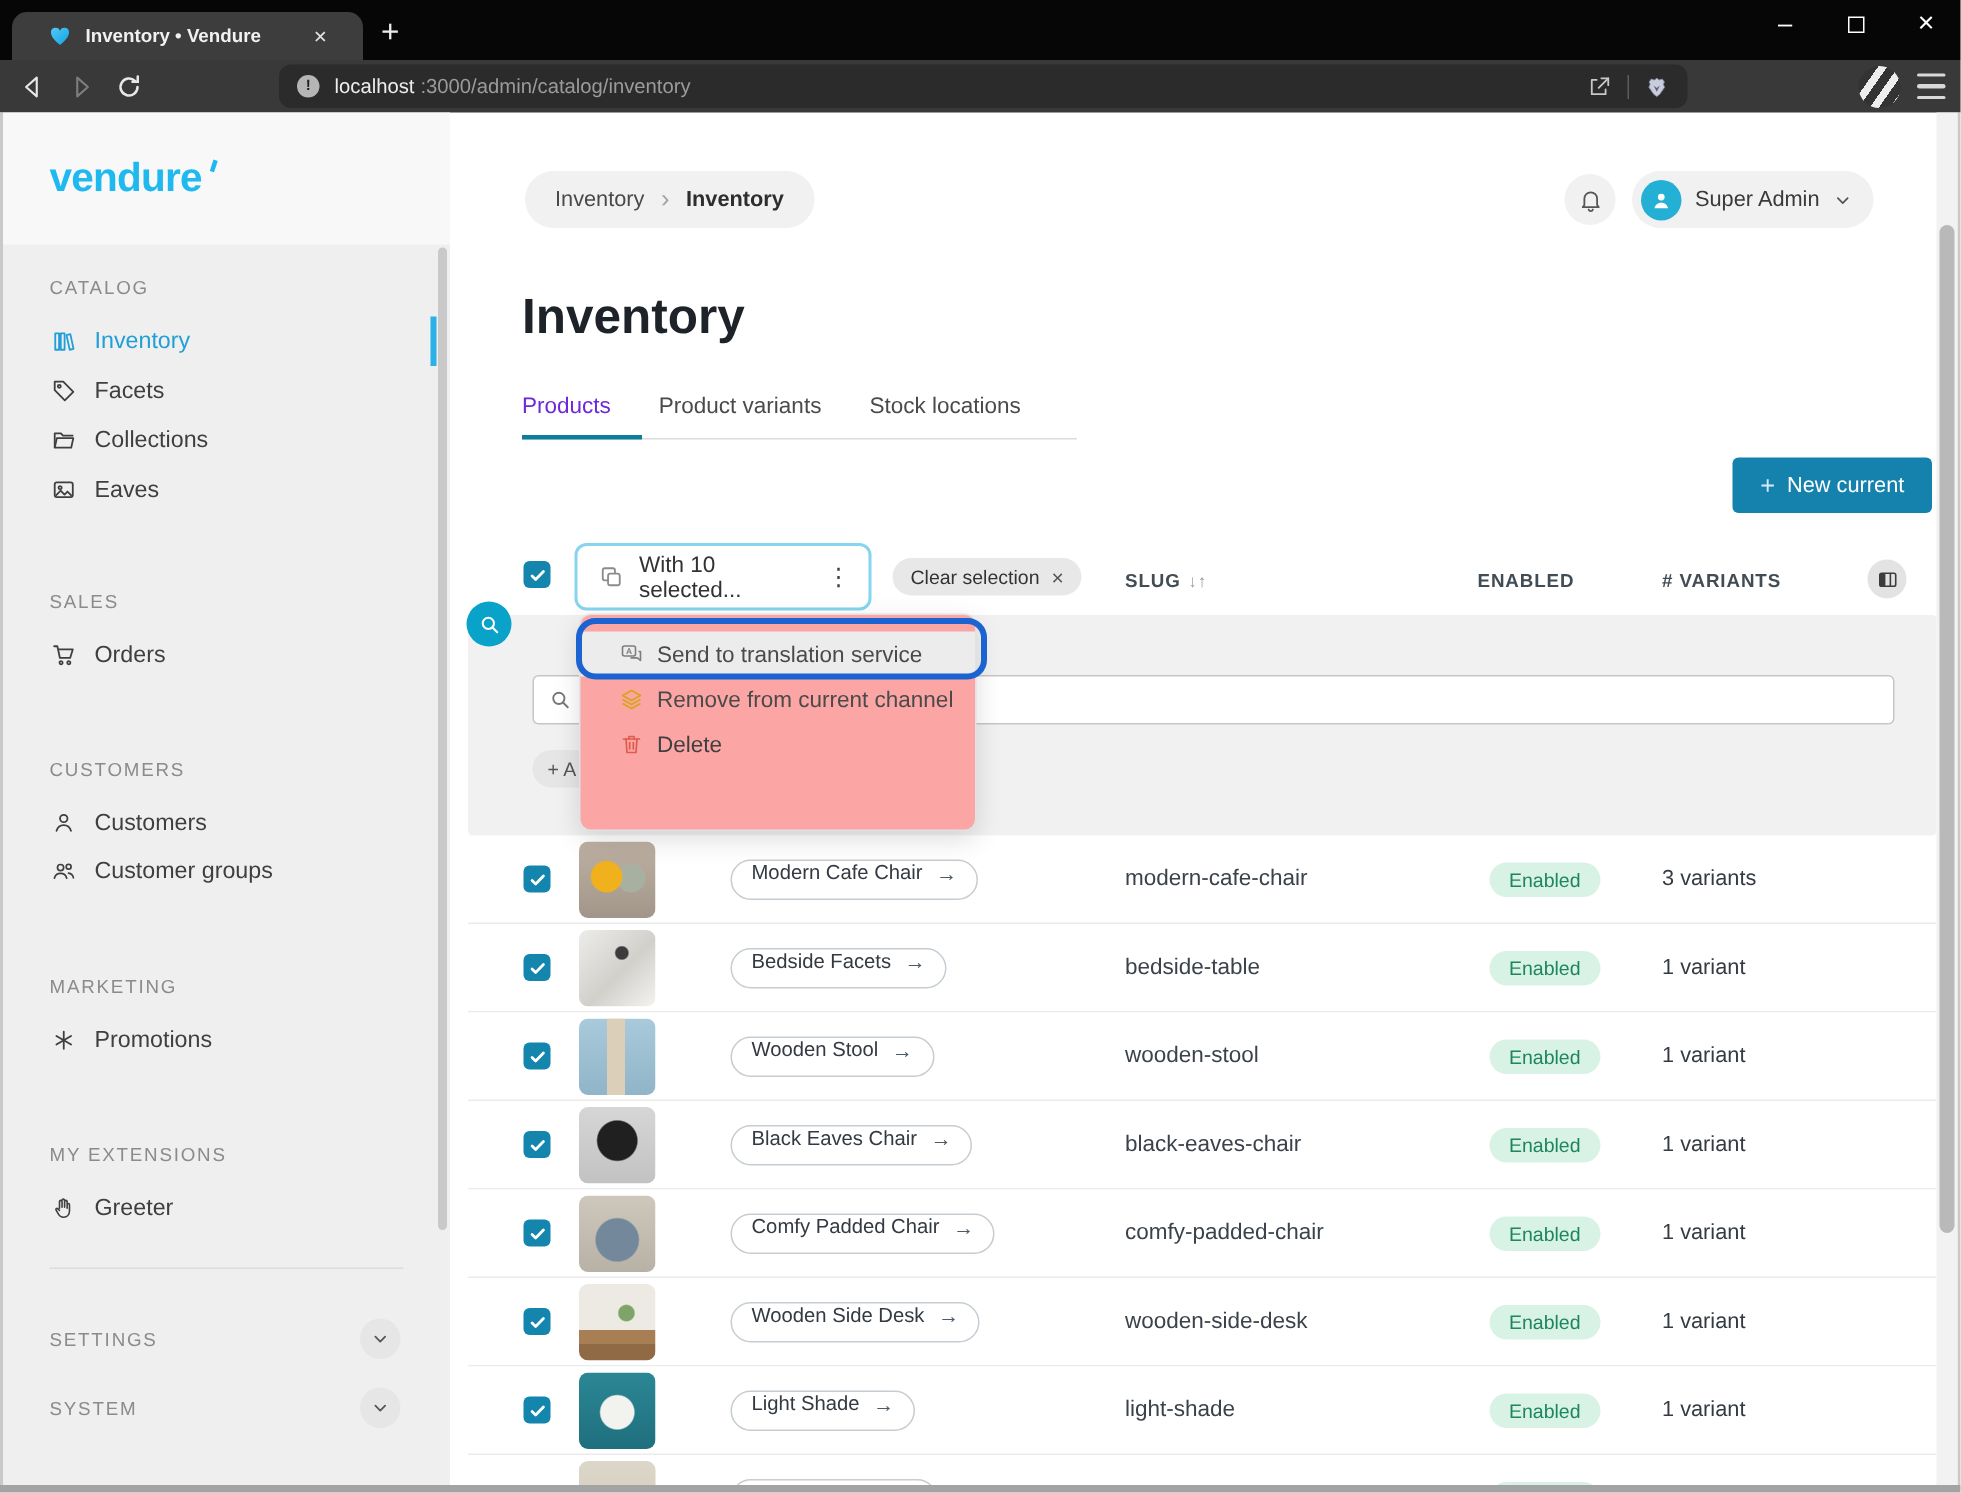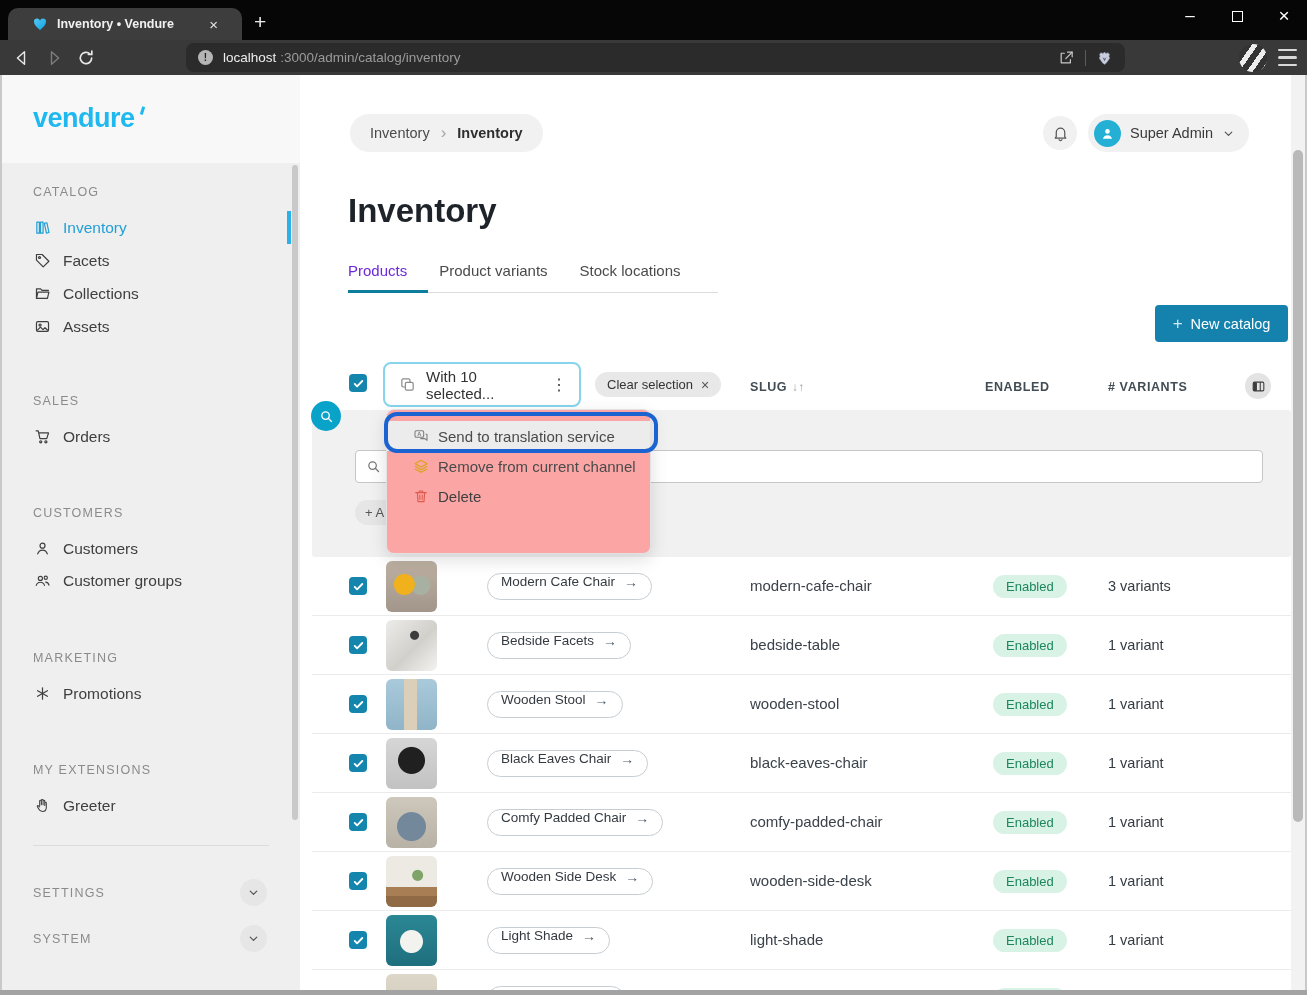--- a/index.html
+++ b/index.html
@@ -251,21 +251,21 @@
   <span>Collections</span>
 </div>
 <div class="a nav-item" style="left:24px;top:310px">
   <span>
       <svg viewBox="0 0 24 24" fill="none" stroke="currentColor" stroke-width="1.7" stroke-linejoin="round">
         <rect x="3.5" y="5" width="17" height="14" rx="2"></rect>
         <circle cx="8.6" cy="10" r="1.5"></circle>
         <path d="M4.5 17.5l4.6-4.6 3.6 3.6 2.8-2.8 4 4"></path>
       </svg>
     </span>
-  <span>Assets</span>
+  <span>Eaves</span>
 </div>
 <div class="a active-bar"></div>
 
 <div class="a sec-label" style="left:33px;top:394px">SALES</div>
 <div class="a nav-item" style="left:24px;top:420px">
   <span>
       <svg viewBox="0 0 24 24" fill="none" stroke="currentColor" stroke-width="1.7" stroke-linecap="round" stroke-linejoin="round">
         <path d="M3 4h3l2.4 11H18l2.5-8H7"></path>
         <circle cx="9.5" cy="19.5" r="1.5"></circle>
         <circle cx="16.8" cy="19.5" r="1.5"></circle>
@@ -370,21 +370,21 @@
 <div class="a tabs">
   <span class="tab on">Products</span>
   <span class="tab">Product variants</span>
   <span class="tab">Stock locations</span>
 </div>
 <div class="a tab-border"></div>
 <div class="a tab-underline"></div>
 
 <div class="a newproduct">
   <span class="pl">+</span>
-  <span>New catalog</span>
+  <span>New current</span>
 </div>
 
 <div class="a cb" style="left:349px;top:374px">
   <span>
       <svg viewBox="0 0 24 24" fill="none" stroke="#fff" stroke-width="3.4" stroke-linecap="round" stroke-linejoin="round">
         <path d="M5 12.8l4.4 4.4L19 7.4"></path>
       </svg>
     </span>
 </div>
 <div class="a withsel">

